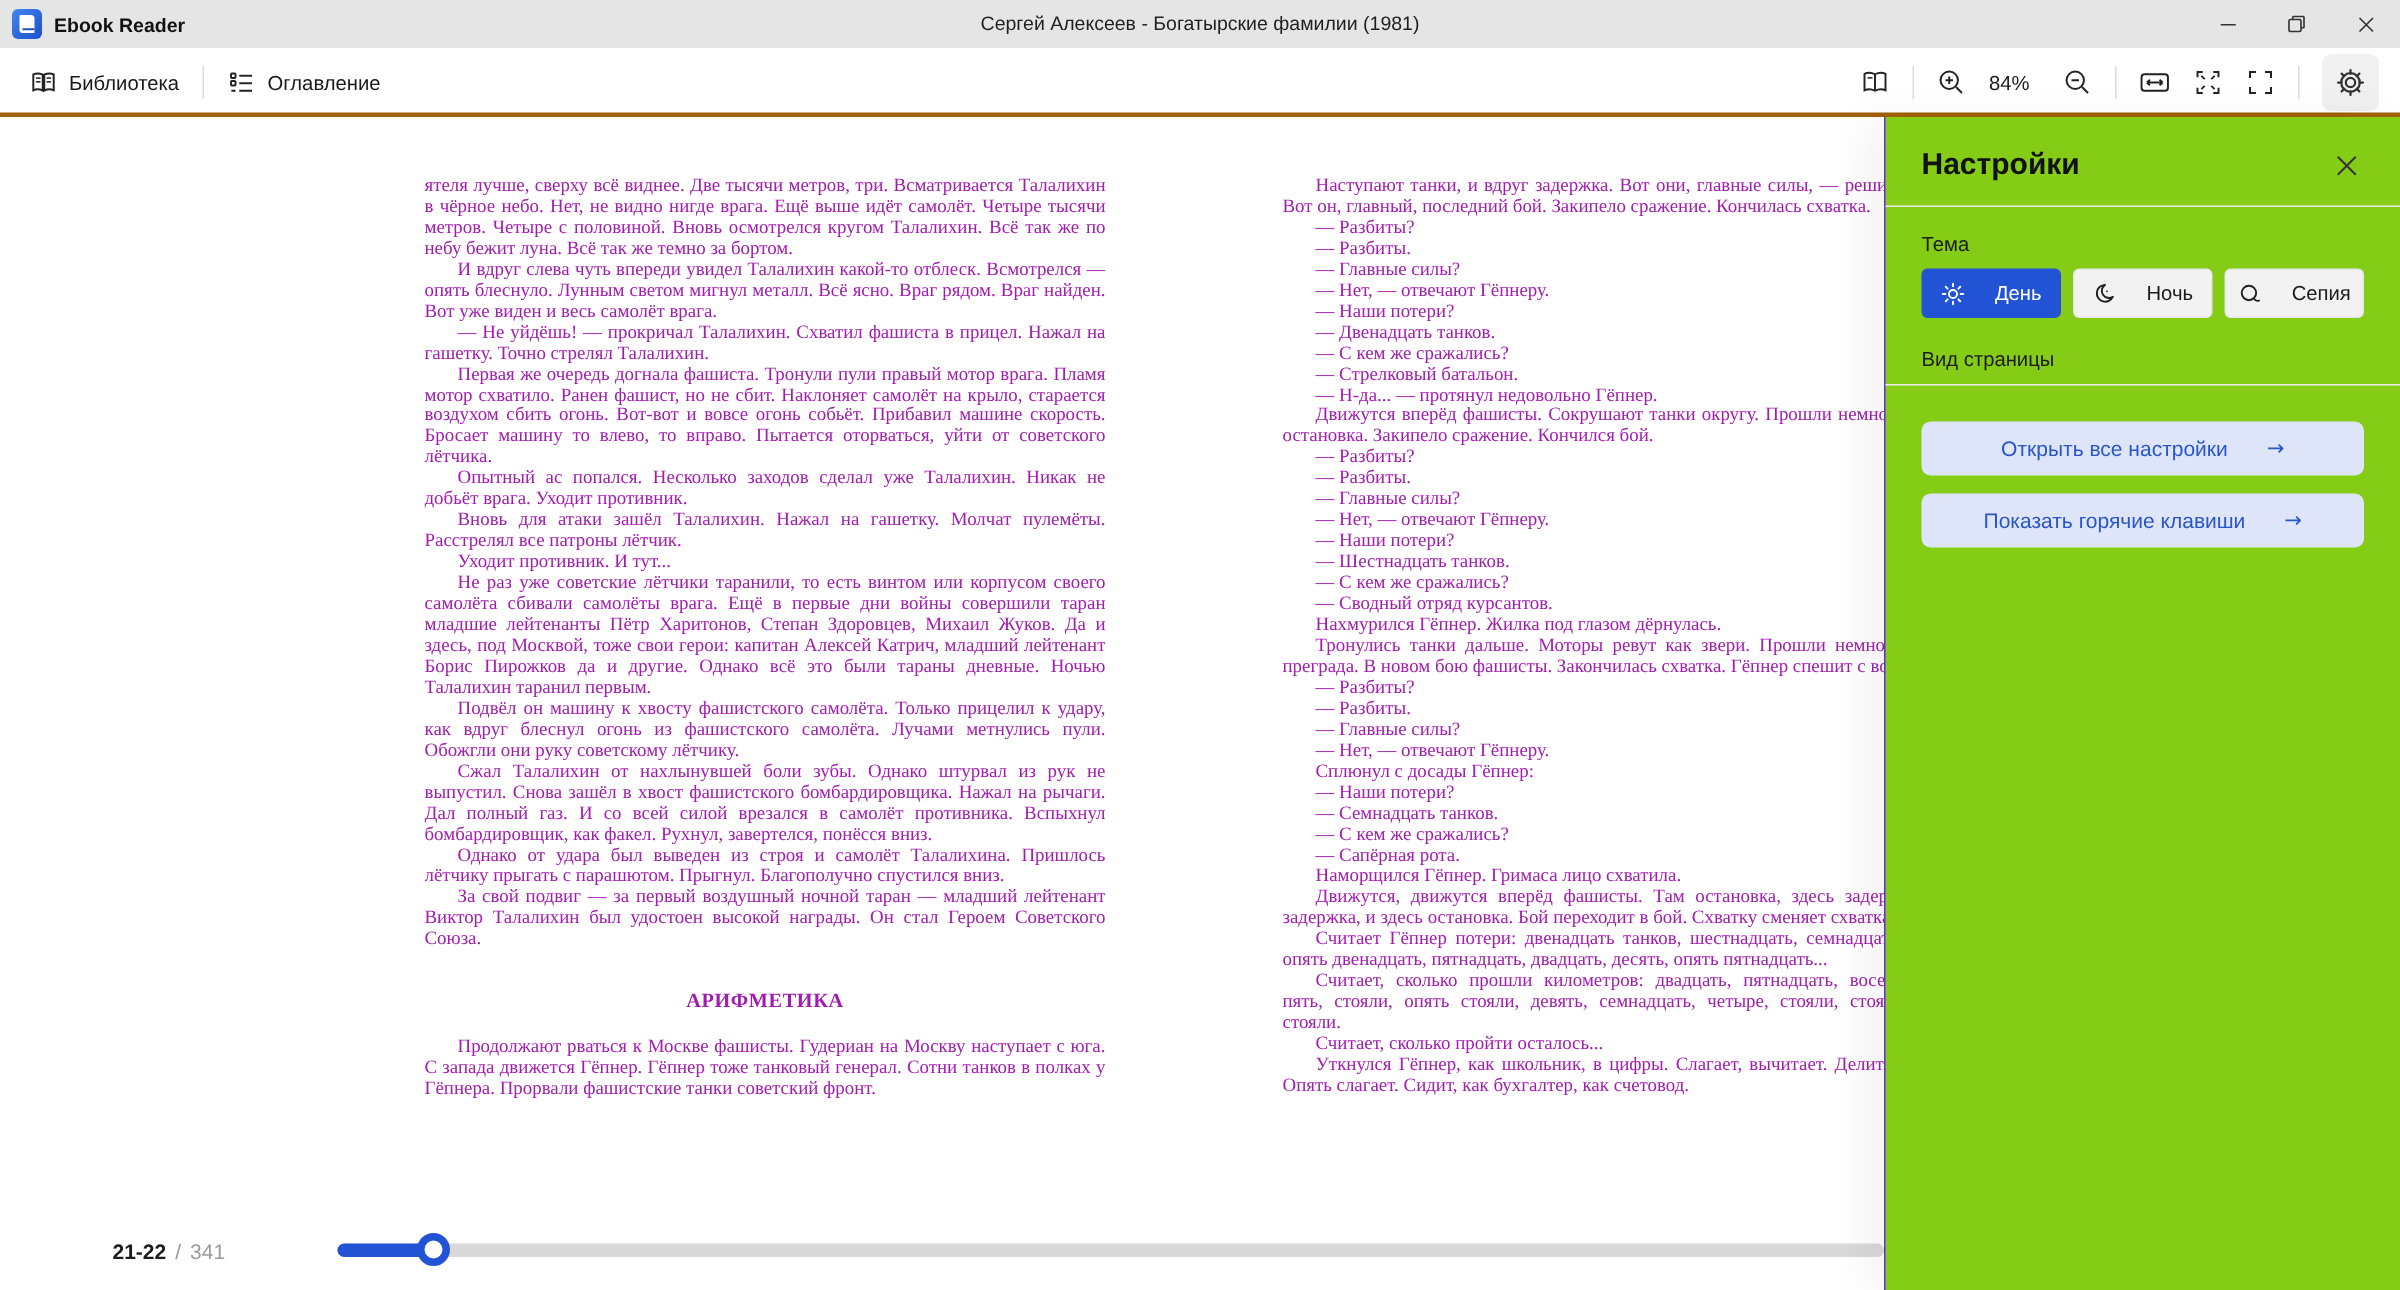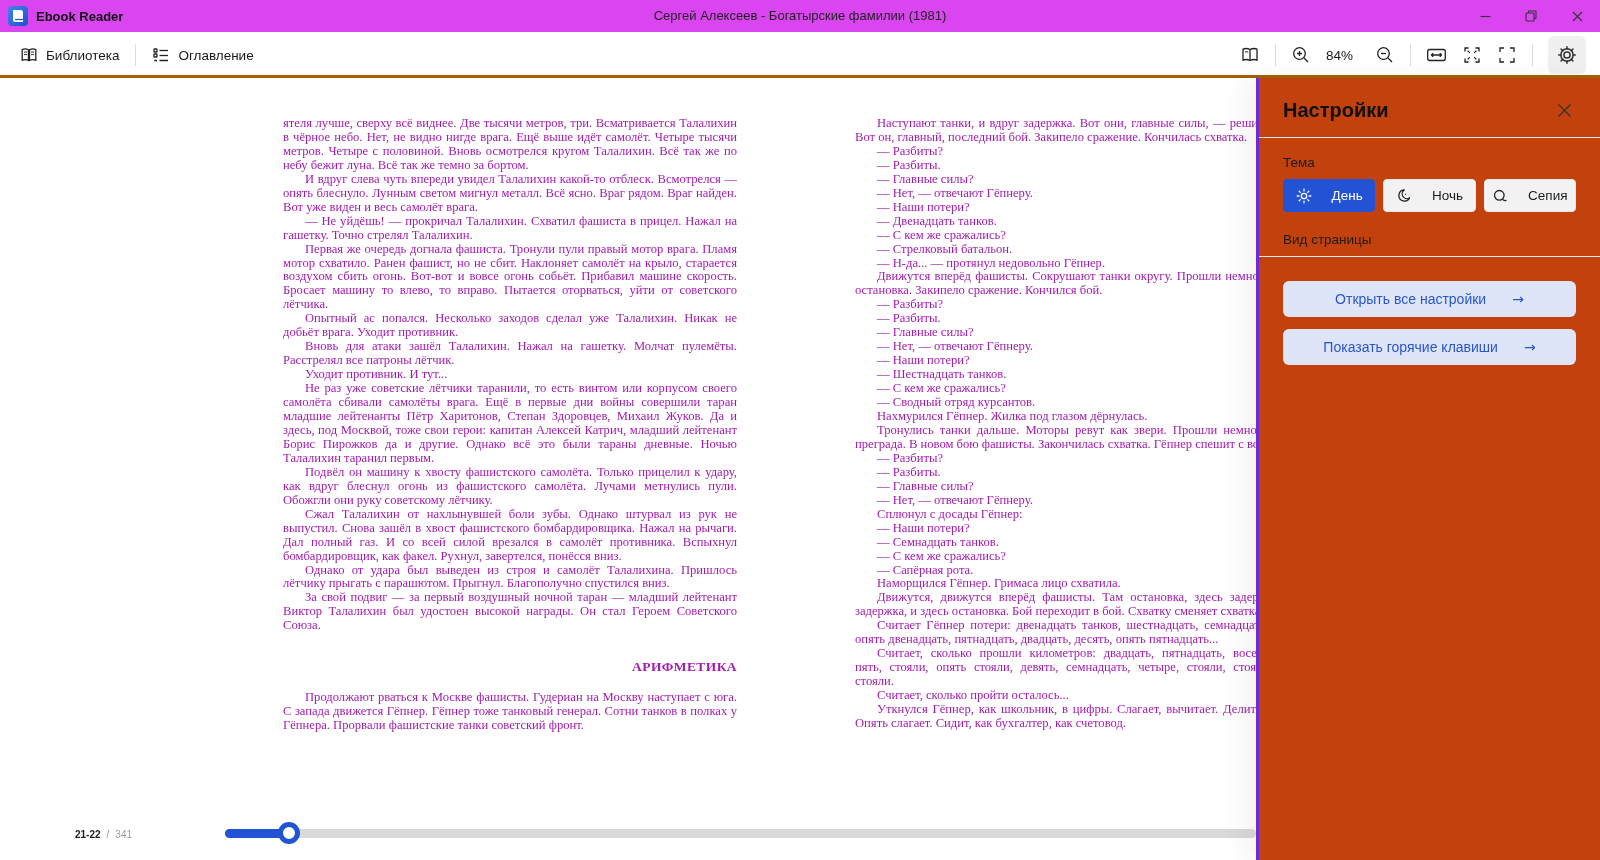--- a/index.html
+++ b/index.html
@@ -4,21 +4,21 @@
 <style>
   * { box-sizing: border-box; }
   html,body { margin:0; padding:0; }
   body {
     width:1600px; height:860px; position:relative; overflow:hidden;
     background:#ffffff; font-family:"Liberation Sans", sans-serif; color:#1c1c1c;
     -webkit-font-smoothing:antialiased;
   }
 
   
-  .titlebar { position:absolute; top:0; left:0; width:1600px; height:32px; background:#d946ef; }
+  .titlebar { position:absolute; top:0; left:0; width:1600px; height:32px; background:#e5e5e5; }
   .app-brand { position:absolute; left:8px; top:0; height:32px; display:flex; align-items:center; gap:8px; }
   .app-icon { width:20px; height:20px; border-radius:4px;
     background:linear-gradient(135deg,#4186f0 0%,#1d4fc9 100%);
     display:flex; align-items:center; justify-content:center; }
   .app-name { font-size:13px; font-weight:700; color:#111; }
   .window-title { position:absolute; left:0; right:0; top:0; height:32px; line-height:32px;
     text-align:center; font-size:13px; color:#1f1f1f; pointer-events:none; }
   .win-controls { position:absolute; right:0; top:0; height:32px; display:flex; }
   .win-btn { width:46px; height:32px; display:flex; align-items:center; justify-content:center; }
 
@@ -38,36 +38,36 @@
 
   
   .page { position:absolute; top:117px; height:675px; overflow:hidden;
     font-family:"Liberation Serif","DejaVu Serif",serif; font-size:12.6px; line-height:13.95px;
     text-align:justify; color:#a21caf; hyphens:none; }
   .page-left  { left:283px; width:454px; }
   .page-right { left:855px; width:455px; }
   .bp { margin:0; text-indent:22px; }
   .bp.ni { text-indent:0; }
   .bh { margin:27px 0 17px; font-size:13.5px; font-weight:bold; letter-spacing:.4px;
-    text-indent:0; text-align:right; }
+    text-indent:0; text-align:center; }
 
   
   .footer-pages { position:absolute; left:75px; top:824px; height:20px; display:flex; align-items:center;
-    gap:6px; font-size:10px; }
+    gap:6px; font-size:14px; }
   .cur-pages { font-weight:700; color:#1c1c1c; }
   .pages-sep, .total-pages { color:#9a9a9a; }
   .progress { position:absolute; left:225px; top:822px; width:1031px; height:22px; cursor:pointer; }
   .progress-track { position:absolute; left:0; right:0; top:7px; height:9px; border-radius:5px; background:#d9d9d9; }
   .progress-fill { position:absolute; left:0; top:7px; height:9px; border-radius:5px; background:#2153d4; }
   .progress-handle { position:absolute; top:0; width:22px; height:22px; border-radius:50%;
     background:#fff; border:5px solid #2153d4; }
 
   
-  .settings-panel { position:absolute; left:1256px; top:78px; width:344px; height:782px; background:#c2410c;
-    border-left:3px solid #6d28d9; box-shadow:-12px 0 26px rgba(0,0,0,.05); z-index:20; }
+  .settings-panel { position:absolute; left:1256px; top:78px; width:344px; height:782px; background:#84cc16;
+    border-left:1px solid #6d28d9; box-shadow:-12px 0 26px rgba(0,0,0,.05); z-index:20; }
   .panel-header { display:flex; align-items:center; justify-content:space-between;
     padding:20px 24px 15px; border-bottom:1px solid #ececec; }
   .panel-title { margin:0; font-size:20px; font-weight:600; color:#111; }
   .panel-close { cursor:pointer; display:flex; align-items:center; justify-content:center;
     width:24px; height:24px; }
   .panel-section { padding:17px 24px 0; }
   .opt-label { font-size:13.5px; color:#1c1c1c; margin:0 0 9px; }
   .opt-row { display:flex; gap:8px; }
   .theme-row { margin-bottom:20px; }
   .view-row { gap:7px; margin-bottom:25px; }

